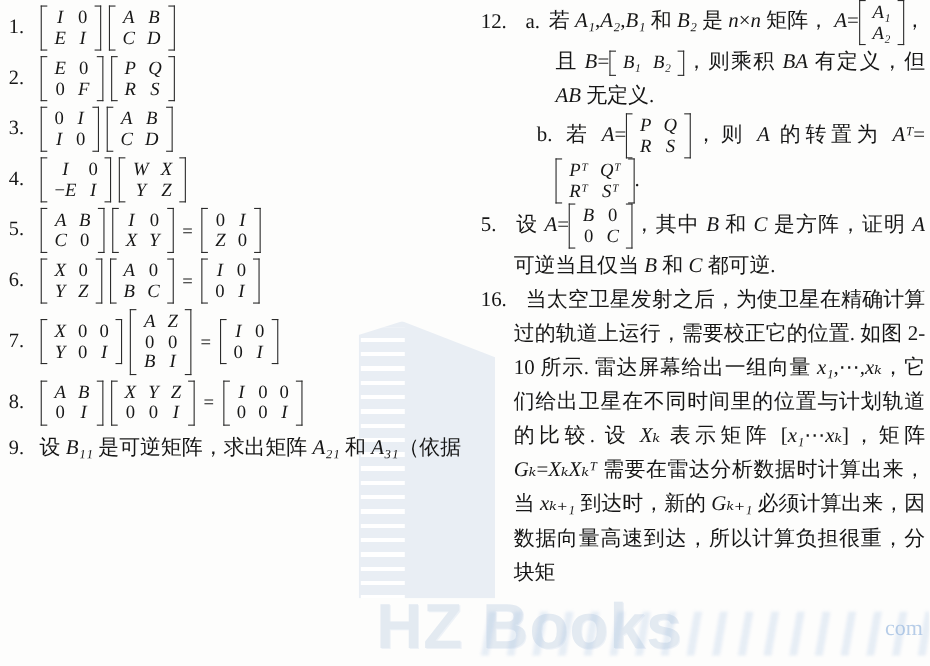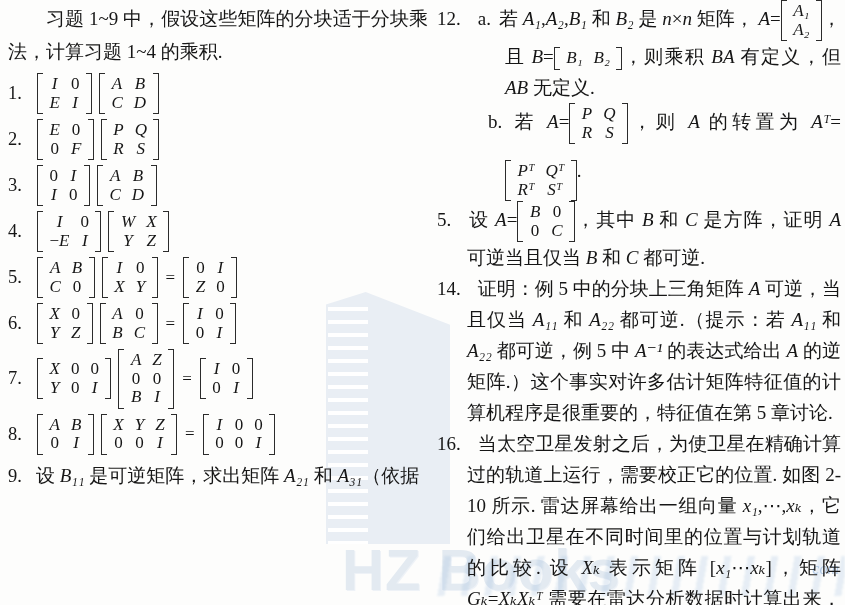--- a/index.html
+++ b/index.html
@@ -27,21 +27,21 @@
     text-shadow:1px 1px 0 #eef2f7;
   }
   .wm-script-band{
     position:absolute;left:428px;top:556px;width:417px;height:40px;z-index:0;
     background:repeating-linear-gradient(100deg,
       rgba(255,255,255,0) 0 16px, rgba(143,178,220,0.20) 16px 23px);
     filter:blur(1.3px);
   }
   .wm-script-frag{
     position:absolute;right:6px;top:560px;z-index:0;
-    font-style:italic;font-size:16px;color:rgba(125,165,215,0.55);
+    font-size:20px;color:rgba(125,165,215,0.55);
     filter:blur(0.6px);
   }
   
   .col{position:absolute;top:0;z-index:1;}
   #col-left{left:8px;width:420px;}
   #col-right{left:437px;width:404px;}
   p.intro{
     font-size:19px;line-height:33px;margin:2px 0 0 0;
     text-indent:2em;text-align:justify;
   }
@@ -78,21 +78,20 @@
 <body>
 
 <div class="wm-building">
   <div class="stripes"></div>
 </div>
 <div class="wm-brand">HZ Books</div>
 <div class="wm-script-band"></div>
 <div class="wm-script-frag">com</div>
 
 <div id="col-left" class="col">
-  <p class="intro">习题 1~9 中，假设这些矩阵的分块适于分块乘法，计算习题 1~4 的乘积.</p>
   <div>
       <div class="prow">
         <span class="pnum">1.</span>
         <span class="mx" style="grid-template-columns: repeat(2, auto);">
           <span class="c"><i>I</i></span>
           <span class="c">0</span>
           <span class="c"><i>E</i></span>
           <span class="c"><i>I</i></span>
         </span>
         <span class="mx" style="grid-template-columns: repeat(2, auto);">
@@ -258,27 +257,26 @@
         <span class="c"><i>A₂</i></span>
       </span>，且 <i>B</i>=<span class="mx" style="grid-template-columns: repeat(2, auto);">
         <span class="c"><i>B₁</i></span>
         <span class="c"><i>B₂</i></span>
       </span>，则乘积 <i>B</i><i>A</i> 有定义，但 <i>A</i><i>B</i> 无定义.</div>
     <div class="ritem lvl2b"><span class="rsub">b.</span>若 <i>A</i>=<span class="mx" style="grid-template-columns: repeat(2, auto);">
         <span class="c"><i>P</i></span>
         <span class="c"><i>Q</i></span>
         <span class="c"><i>R</i></span>
         <span class="c"><i>S</i></span>
-      </span>，则 <i>A</i> 的转置为 <i>Aᵀ</i>=<span class="mx" style="grid-template-columns: repeat(2, auto); margin-top: 16px;">
+      </span>，则 <i>A</i> 的转置为 <i>Aᵀ</i>=<span class="mx" style="grid-template-columns: repeat(2, auto);">
         <span class="c"><i>Pᵀ</i></span>
         <span class="c"><i>Qᵀ</i></span>
         <span class="c"><i>Rᵀ</i></span>
         <span class="c"><i>Sᵀ</i></span>
       </span>.</div>
     <div class="ritem"><span class="rnum">5.</span>设 <i>A</i>=<span class="mx" style="grid-template-columns: repeat(2, auto);">
         <span class="c"><i>B</i></span>
         <span class="c">0</span>
         <span class="c">0</span>
         <span class="c"><i>C</i></span>
       </span>，其中 <i>B</i> 和 <i>C</i> 是方阵，证明 <i>A</i> 可逆当且仅当 <i>B</i> 和 <i>C</i> 都可逆.</div>
-    <div class="ritem"><span class="rnum">14.</span>证明：例 5 中的分块上三角矩阵 <i>A</i> 可逆，当且仅当 <i>A₁₁</i> 和 <i>A₂₂</i> 都可逆.（提示：若 <i>A₁₁</i> 和 <i>A₂₂</i> 都可逆，例 5 中 <i>A⁻¹</i> 的表达式给出 <i>A</i> 的逆矩阵.）这个事实对许多估计矩阵特征值的计算机程序是很重要的，特征值在第 5 章讨论.</div>
     <div class="ritem"><span class="rnum">16.</span>当太空卫星发射之后，为使卫星在精确计算过的轨道上运行，需要校正它的位置. 如图 2-10 所示. 雷达屏幕给出一组向量 <i>x₁</i>,⋯,<i>xₖ</i>，它们给出卫星在不同时间里的位置与计划轨道的比较. 设 <i>Xₖ</i> 表示矩阵 [<i>x₁</i>⋯<i>xₖ</i>]，矩阵 <i>Gₖ</i>=<i>Xₖ</i><i>Xₖᵀ</i> 需要在雷达分析数据时计算出来，当 <i>xₖ₊₁</i> 到达时，新的 <i>Gₖ₊₁</i> 必须计算出来，因数据向量高速到达，所以计算负担很重，分块矩</div>
   </div>
 
 </body></html>

